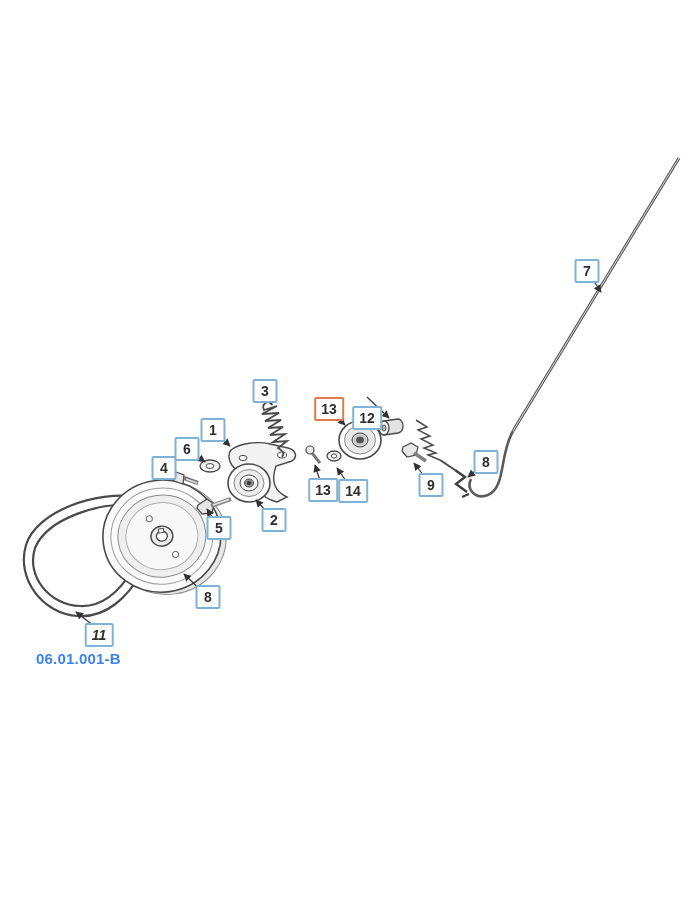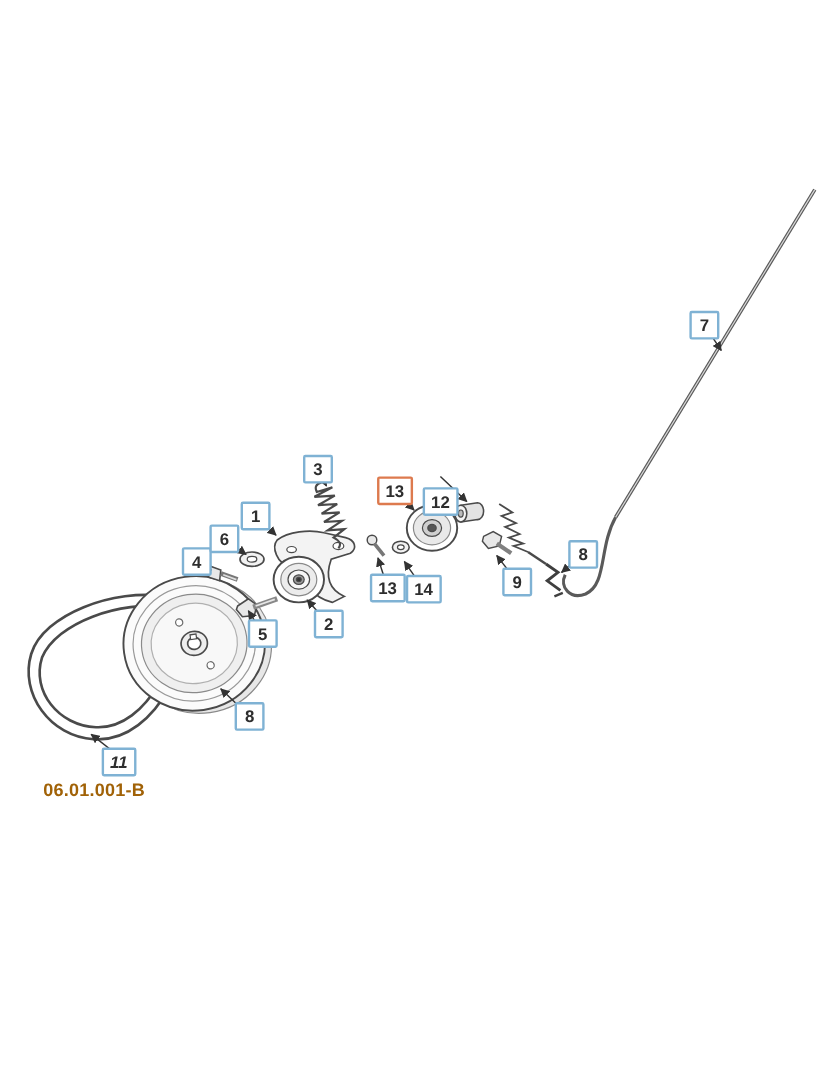--- a/index.html
+++ b/index.html
@@ -12,21 +12,21 @@
   .part-label{
     position:absolute;transform:translate(-50%,-50%);
     background:#ffffff;border:2px solid #7fb2d4;border-radius:2px;
     color:#2e2e2e;font-size:14px;font-weight:600;line-height:1;
     padding:3px 5px;min-width:11px;text-align:center;
     cursor:pointer;pointer-events:auto;box-sizing:content-box;
   }
   .part-label.highlight{border-color:#dd7a4e;}
   .diagram-code{
     position:absolute;left:36px;top:650px;
-    font-size:15px;font-weight:700;color:#a16207;letter-spacing:.2px;
+    font-size:15px;font-weight:700;color:#3b82f6;letter-spacing:.2px;
   }
   .leader{stroke:#333333;stroke-width:1.2;}
 </style>
 </head>
 <body>
 
 <div class="canvas">
 
   <svg class="drawing" width="688" height="900" viewBox="0 0 688 900">
     <defs>

